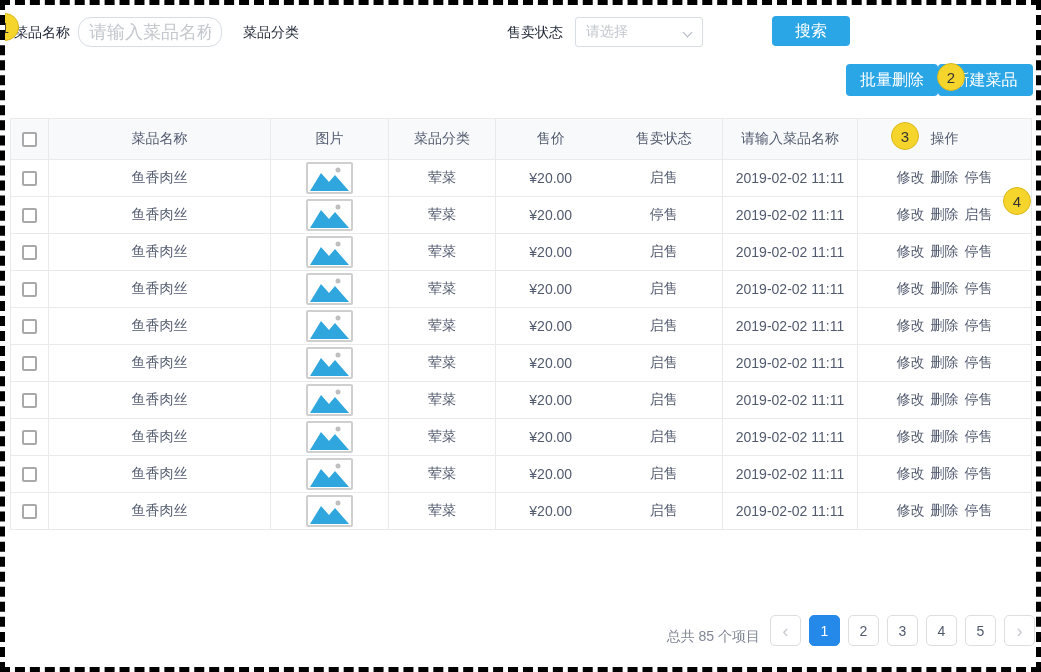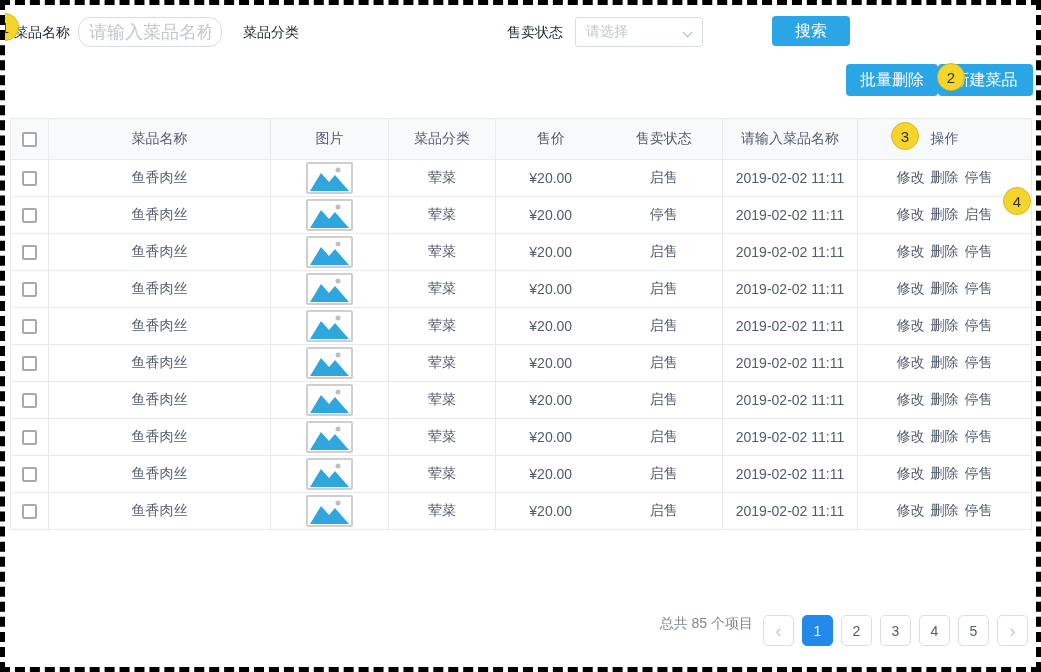--- a/index.html
+++ b/index.html
@@ -41,22 +41,22 @@
   .dish-table th { height:41px; background:#f8f9fb; }
   .dish-table td { height:37px; background:#fff; }
   .vr { border-right:1px solid var(--border-gray); }
   .cb { display:inline-block; width:15px; height:15px; border:2px solid #a9a9a9;
     border-radius:2px; background:#fff; vertical-align:middle; cursor:pointer; }
   .imgbox { display:inline-flex; align-items:flex-end; justify-content:center;
     width:47px; height:32px; border:2px solid #cfcfcf; border-radius:2px;
     background:#fff; vertical-align:middle; cursor:pointer; }
   .ops span { margin:16px 3px; cursor:pointer; }
   
-  .pagination { position:absolute; right:8px; top:610px; display:flex;
-    align-items:flex-start; gap:8px;margin-left:44px; }
+  .pagination { position:absolute; right:1px; top:610px; display:flex;
+    align-items:flex-end; gap:8px;margin-left:44px; }
   .pg-total { font-size:14px; color:#808695; margin-right:2px; }
   .pg { width:31px; height:31px; border:1px solid #dcdee2; border-radius:5px;
     background:#fff; display:flex; align-items:center; justify-content:center;
     font-size:14px; color:#515a6e; cursor:pointer; }
   .pg.arrow { color:#c5c8ce; font-size:18px; line-height:1; }
   .pg.active { background:var(--pagination-active); border-color:var(--pagination-active);
     color:#fff; cursor:default; }
   
   .badge { position:absolute; width:28px; height:28px; border-radius:50%;
     background:var(--badge-yellow); border:1px solid #d9b91c; color:#333;

